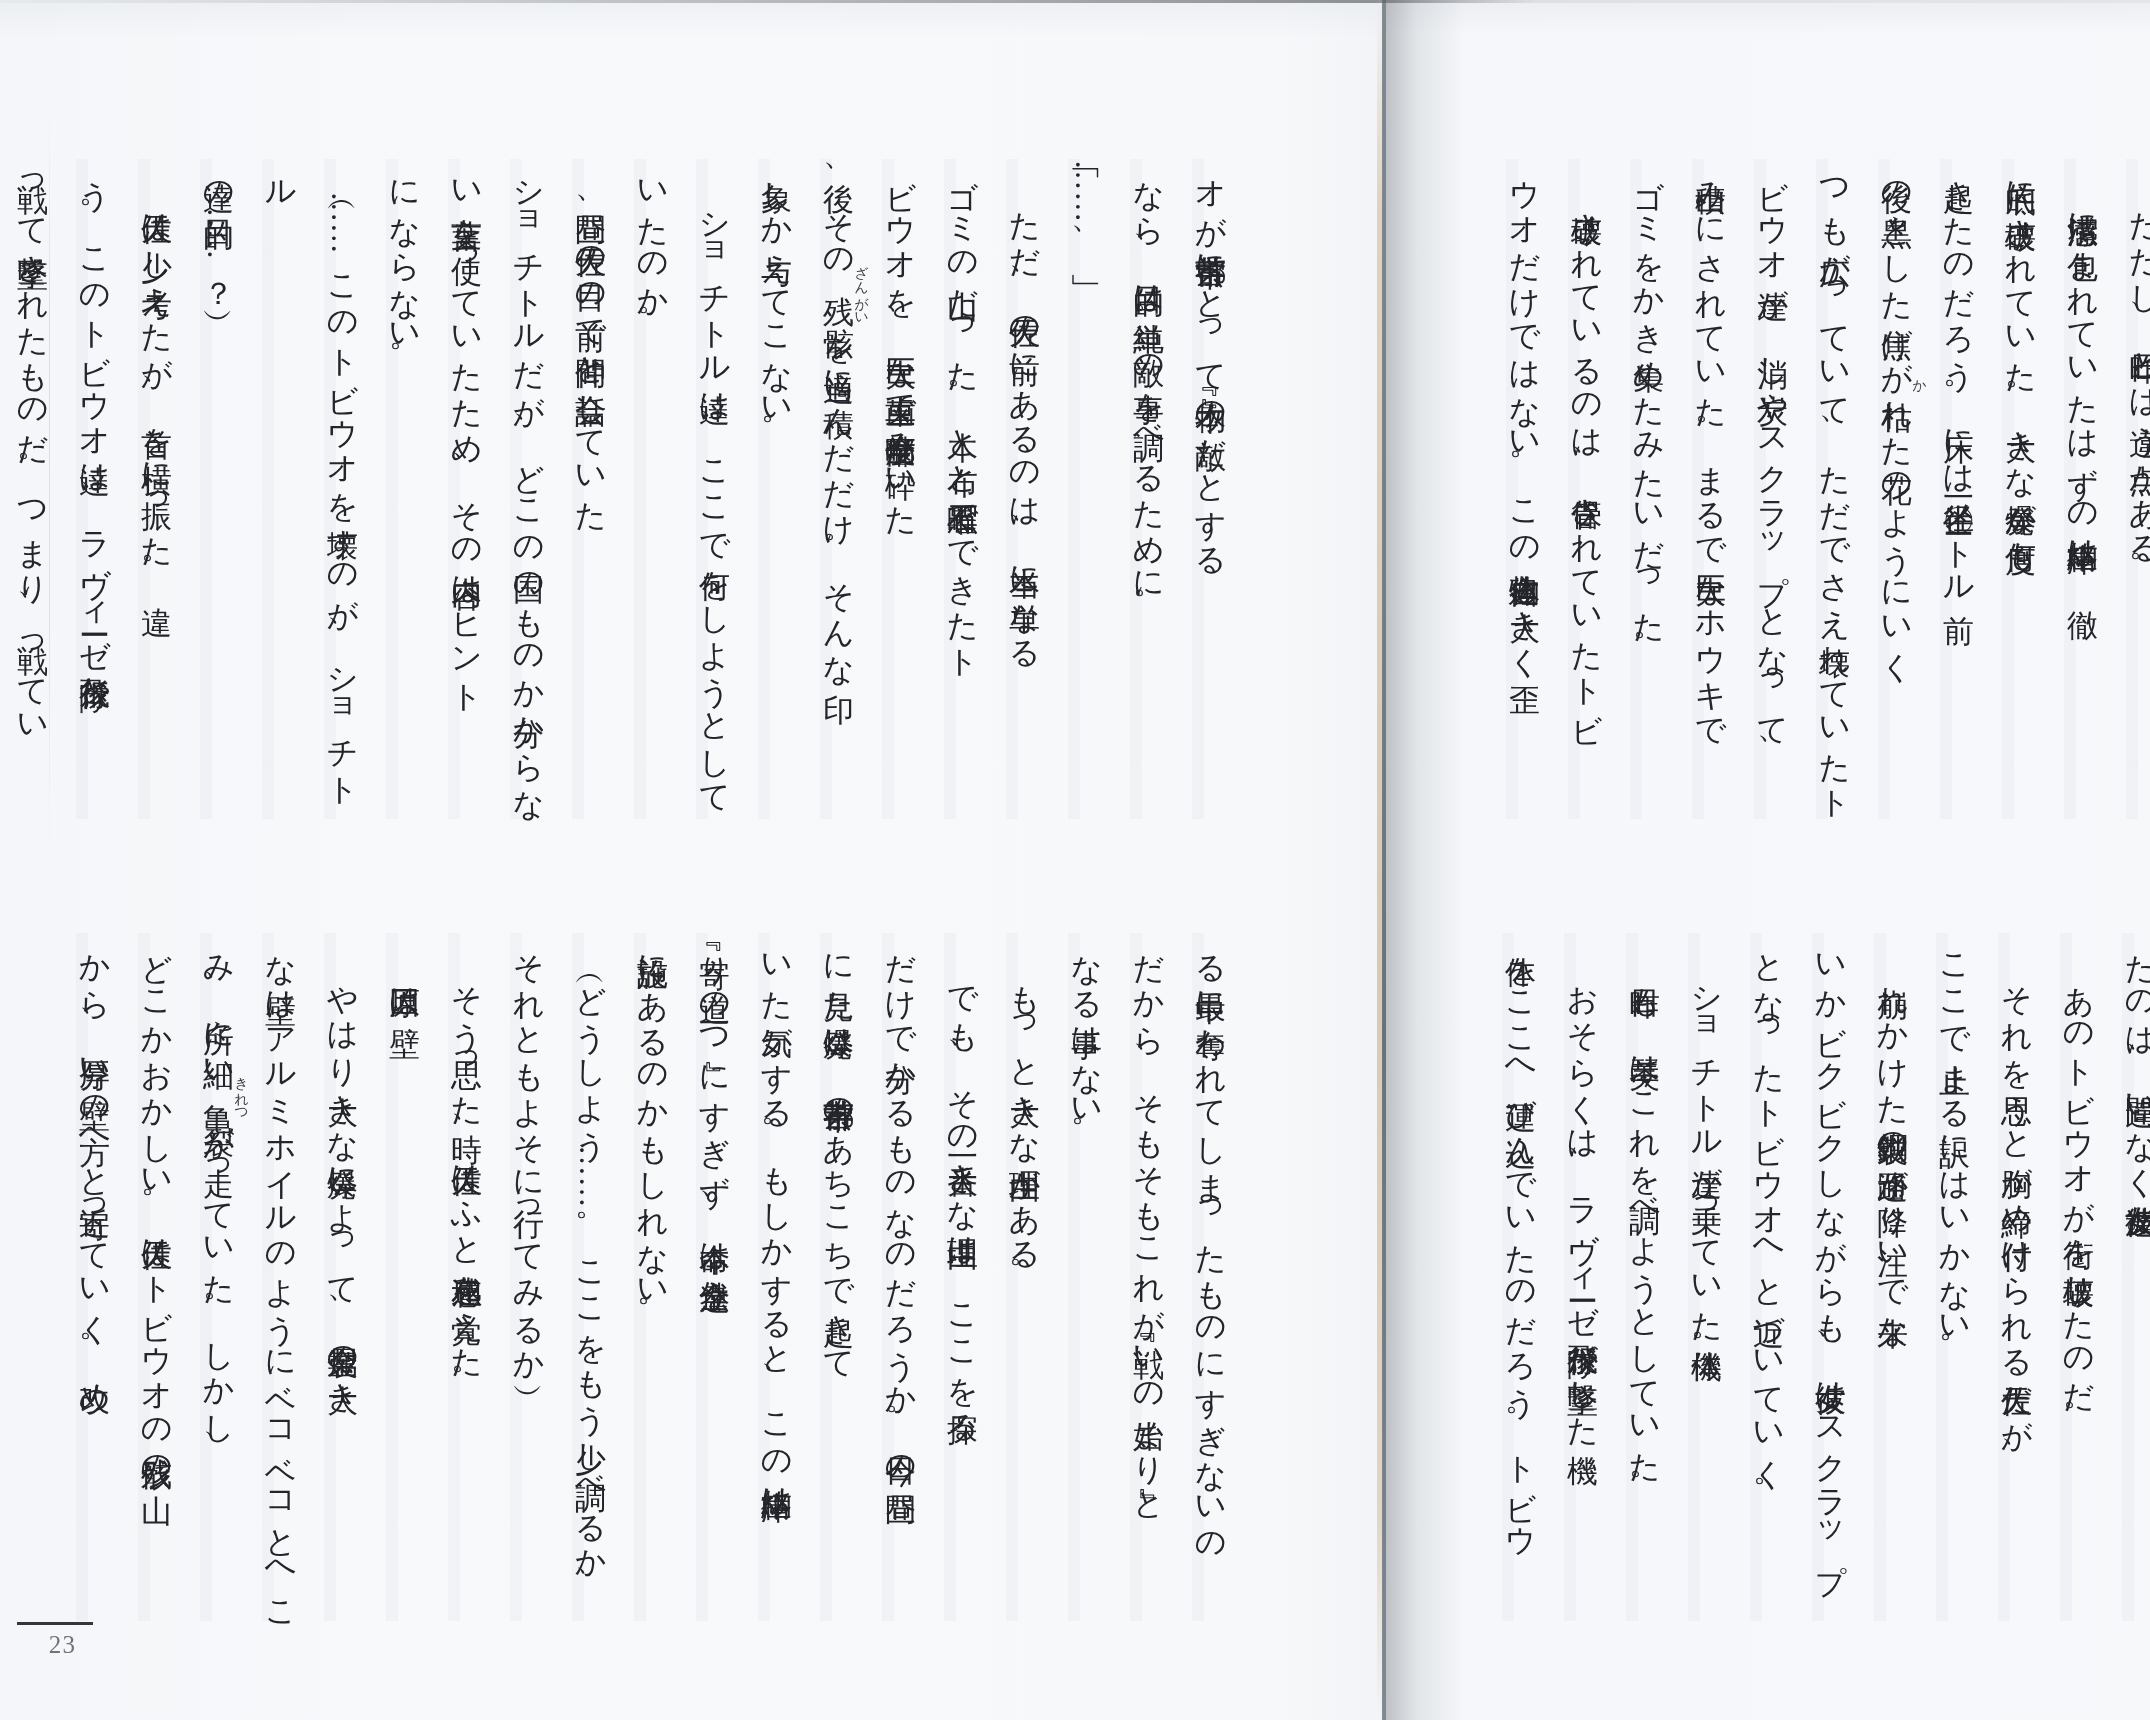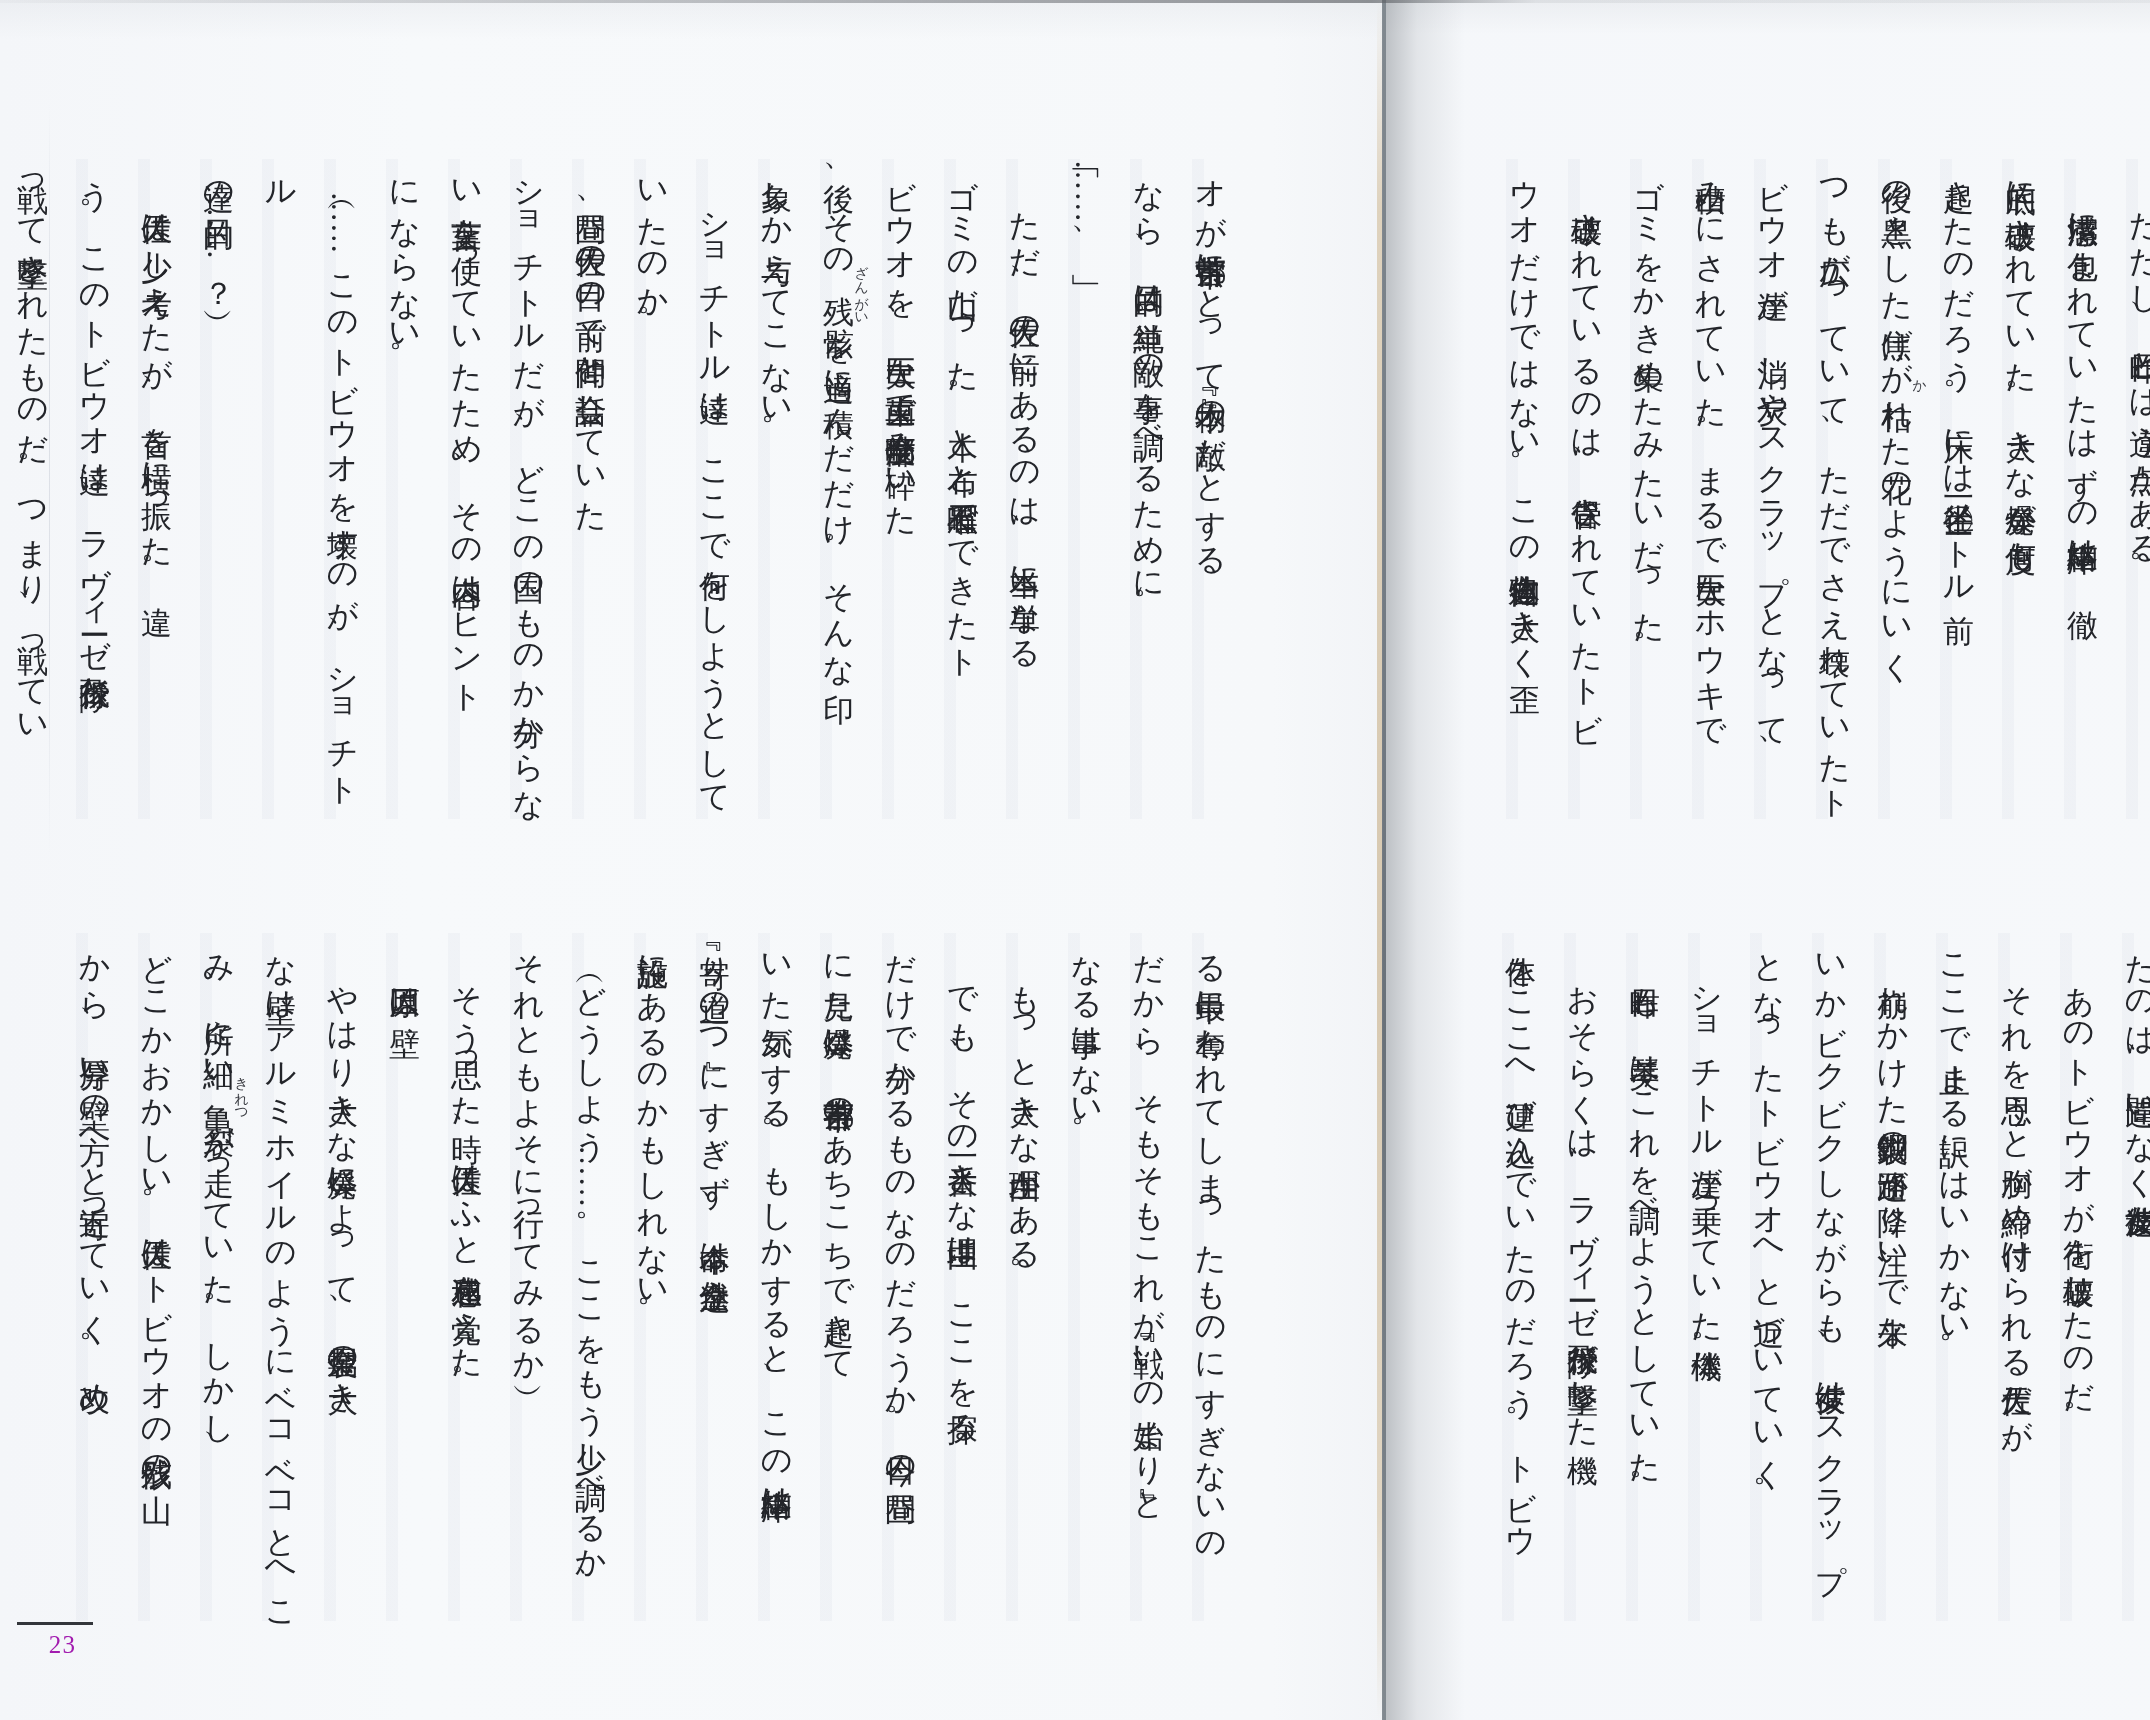--- a/index.html
+++ b/index.html
@@ -56,21 +56,21 @@
   .band ruby{ruby-position:over;}
   .band rt{font-size:13.8px;letter-spacing:0;color:#3a3c42;}
   .b-r-top{left:1498px;top:159px;width:1173px;height:660px;}
   .b-r-bot{left:1494px;top:933px;width:1173px;height:688px;}
   .b-l-top{left:68px; top:159px;width:1173px;height:660px;}
   .b-l-bot{left:68px; top:933px;width:1173px;height:688px;}
   .footer-rule{position:absolute;height:3px;background:#33363b;}
   .rule-left{left:17px;top:1622px;width:76px;}
   .page-num{
     position:absolute;width:65px;text-align:center;
-    font-size:25px;color:#a21caf;letter-spacing:1.3px;
+    font-size:25px;color:#737373;letter-spacing:1.3px;
   }
   .num-left{left:30px;top:1631px;}
 </style>
 </head>
 <body>
 
 <div class="scan">
 
   <div class="page page-left"></div>
   <div class="page page-right"></div>

